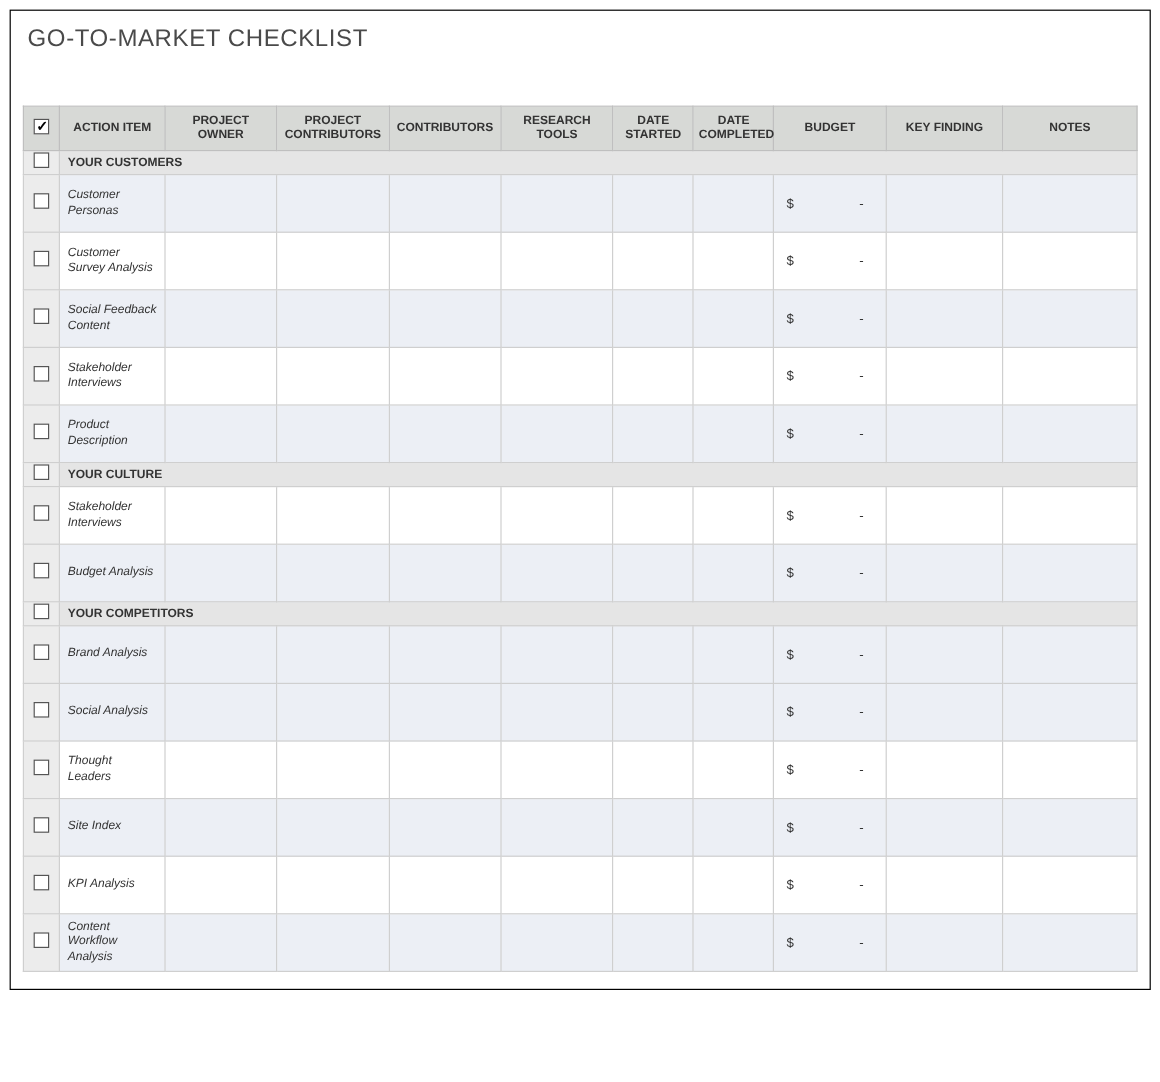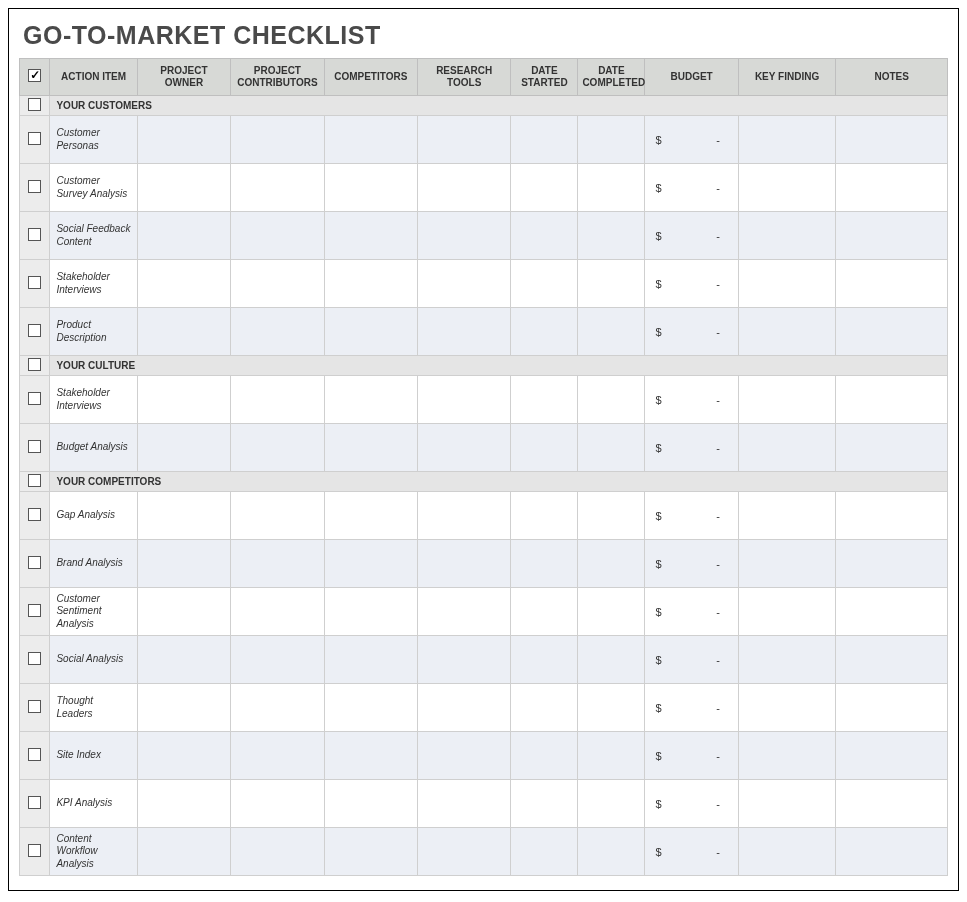--- a/index.html
+++ b/index.html
@@ -9,30 +9,31 @@
     font-family: Arial, Helvetica, sans-serif;
     background: #fff;
     color: #333;
   }
   .sheet {
     width: 951px;
     border: 1px solid #000;
     padding: 10px 10px 14px 10px;
   }
   .title {
-    font-size: 25px;
-    font-weight: bold;
+    font-size: 20px;
+    font-weight: normal;
     letter-spacing: 0.5px;
     color: #4a4a4a;
     padding: 2px 0 8px 4px;
   }
   table {
     border-collapse: collapse;
     width: 100%;
     table-layout: fixed;
+    margin-top: 36px;
   }
   th, td {
     border: 1px solid #cfcfcf;
     vertical-align: middle;
     padding: 0;
   }
   thead th {
     background: #d7d9d6;
     font-size: 10px;
     font-weight: bold;
@@ -127,21 +128,21 @@
         <col class="notes">
     </colgroup>
     <thead>
       <tr>
         <th>
           <span class="chk-box checked"></span>
         </th>
         <th>ACTION ITEM</th>
         <th>PROJECT OWNER</th>
         <th>PROJECT CONTRIBUTORS</th>
-        <th>COMPETITORS</th>
+        <th>CONTRIBUTORS</th>
         <th>RESEARCH TOOLS</th>
         <th>DATE STARTED</th>
         <th>DATE COMPLETED</th>
         <th>BUDGET</th>
         <th>KEY FINDING</th>
         <th>NOTES</th>
       </tr>
     </thead>
     <tbody id="tbody">
         <tr class="section">
@@ -275,59 +276,23 @@
               <span class="budget-dash">-</span>
             </div>
           </td>
           <td class="data-cell"></td>
           <td class="data-cell"></td>
         </tr>
         <tr class="section">
           <td class="chk-cell"><span class="chk-box"></span></td>
           <td class="section-cell" colspan="10">YOUR COMPETITORS</td>
         </tr>
-        <tr class="data odd">
-          <td class="chk-cell"><span class="chk-box"></span></td>
-          <td class="data-cell action-label">Gap Analysis</td>
-          <td class="data-cell"></td>
-          <td class="data-cell"></td>
-          <td class="data-cell"></td>
-          <td class="data-cell"></td>
-          <td class="data-cell"></td>
-          <td class="data-cell"></td>
-          <td class="data-cell budget-cell">
-            <div class="budget-wrap">
-              <span>$</span>
-              <span class="budget-dash">-</span>
-            </div>
-          </td>
-          <td class="data-cell"></td>
-          <td class="data-cell"></td>
-        </tr>
         <tr class="data even">
           <td class="chk-cell"><span class="chk-box"></span></td>
           <td class="data-cell action-label">Brand Analysis</td>
-          <td class="data-cell"></td>
-          <td class="data-cell"></td>
-          <td class="data-cell"></td>
-          <td class="data-cell"></td>
-          <td class="data-cell"></td>
-          <td class="data-cell"></td>
-          <td class="data-cell budget-cell">
-            <div class="budget-wrap">
-              <span>$</span>
-              <span class="budget-dash">-</span>
-            </div>
-          </td>
-          <td class="data-cell"></td>
-          <td class="data-cell"></td>
-        </tr>
-        <tr class="data odd">
-          <td class="chk-cell"><span class="chk-box"></span></td>
-          <td class="data-cell action-label">Customer Sentiment Analysis</td>
           <td class="data-cell"></td>
           <td class="data-cell"></td>
           <td class="data-cell"></td>
           <td class="data-cell"></td>
           <td class="data-cell"></td>
           <td class="data-cell"></td>
           <td class="data-cell budget-cell">
             <div class="budget-wrap">
               <span>$</span>
               <span class="budget-dash">-</span>

